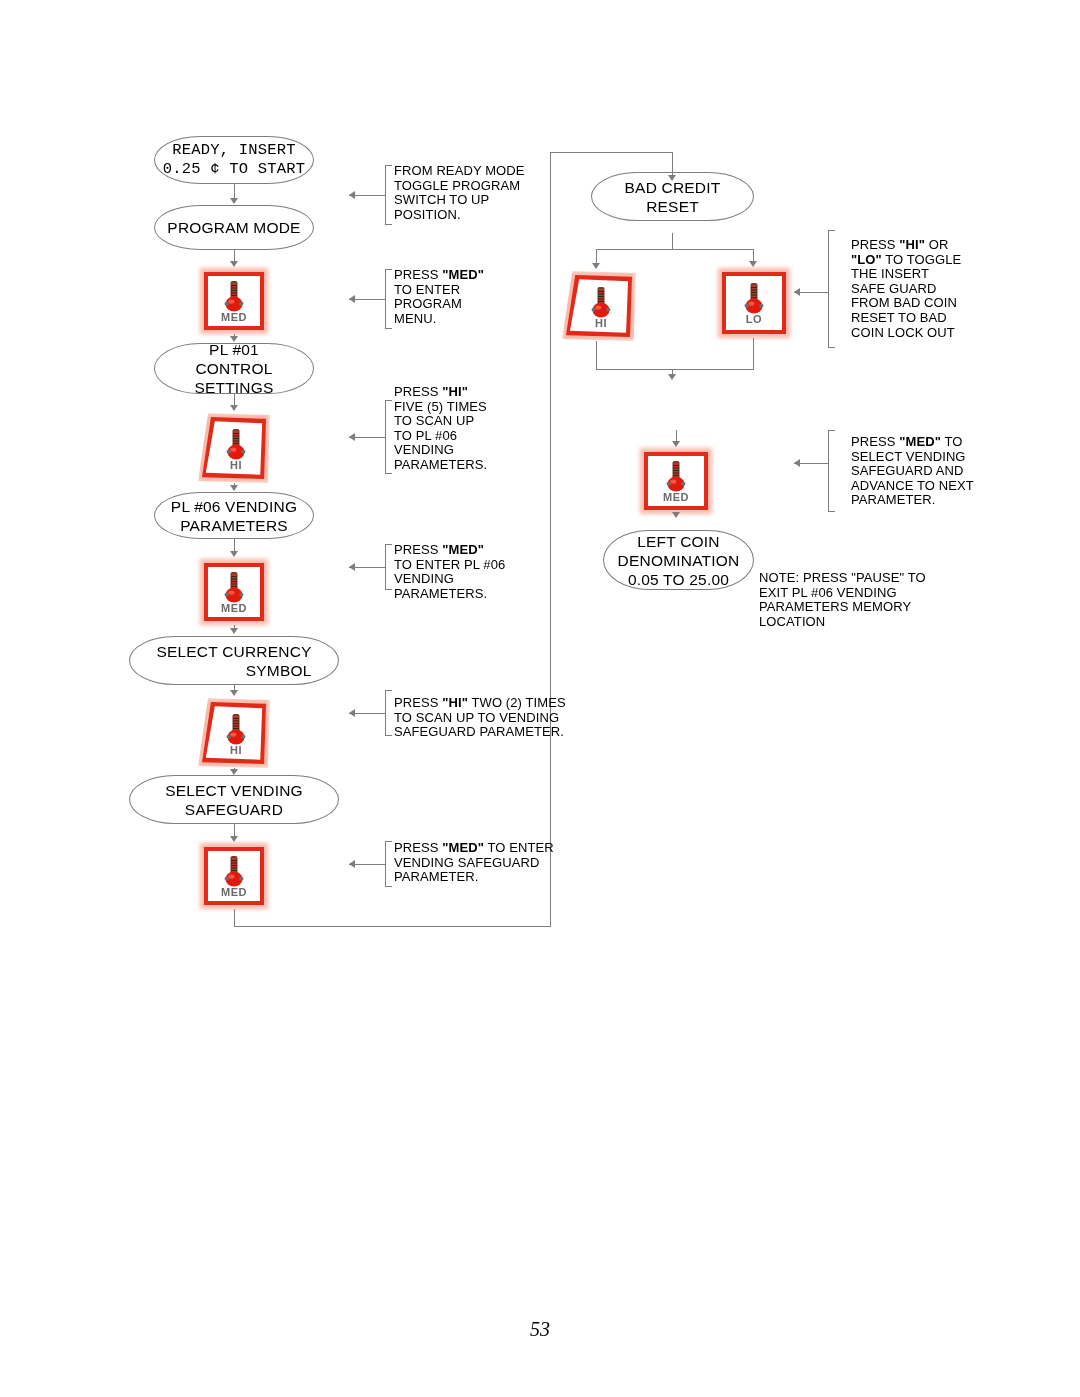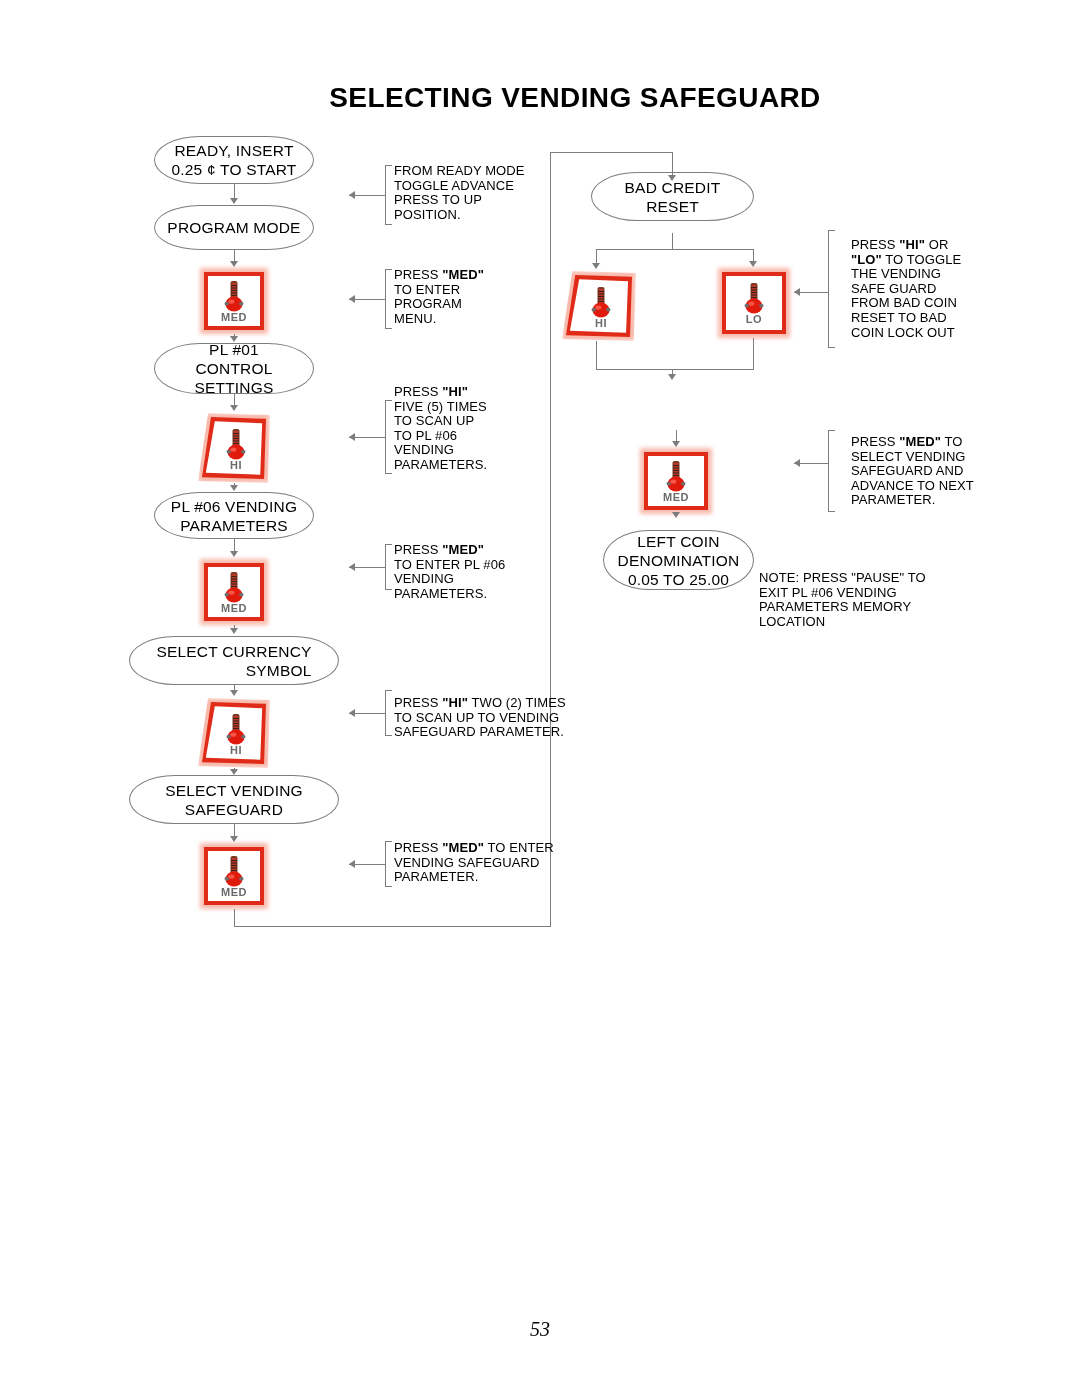--- a/index.html
+++ b/index.html
@@ -59,25 +59,22 @@
   .note b{font-weight:bold;}
   .brk{position:absolute;box-sizing:border-box;
        border-left:1px solid #7d7d7d;border-top:1px solid #7d7d7d;border-bottom:1px solid #7d7d7d;
        width:7px;}
 </style>
 </head>
 <body>
 
 <div class="page">
 
-  <div class="title">
-    <span class="title-inner">SELECTING VENDING SAFEGUARD</span>
-  </div>
-
-  <div class="node" style="left:154px;top:136px;width:160px;height:48px;">
+
+  <div class="node" style="left:154px;top:136px;width:160px;height:48px;font-family:Liberation Mono, monospace;">
     <span style="white-space:pre-line;">READY, INSERT
 0.25 ¢ TO START</span>
   </div>
 
   <div class="node" style="left:154px;top:205px;width:160px;height:45px;">
     <span style="white-space:pre-line;">PROGRAM MODE</span>
   </div>
 
   <div class="node" style="left:154px;top:343px;width:160px;height:51px;">
     <span style="white-space:pre-line;text-align:center;">PL #01
@@ -350,22 +347,22 @@
   <div class="arw" style="left:672px;top:441px;"></div>
 
   <div class="ln lnv" style="left:676px;top:514px;height:2px;"></div>
   <div class="arw" style="left:672px;top:512px;"></div>
 
   <div class="brk" style="left:385px;top:165px;height:60px;"></div>
   <div class="ln lnh" style="left:349px;top:195px;width:36px;"></div>
   <div class="arw-l" style="left:349px;top:191px;"></div>
   <div class="note" style="left:394px;top:164px;width:175px;">
       <div><span>FROM READY MODE</span></div>
-      <div><span>TOGGLE ADVANCE</span></div>
-      <div><span>PRESS TO UP</span></div>
+      <div><span>TOGGLE PROGRAM</span></div>
+      <div><span>SWITCH TO UP</span></div>
       <div><span>POSITION.</span></div>
     </div>
 
   <div class="brk" style="left:385px;top:269px;height:60px;"></div>
   <div class="ln lnh" style="left:349px;top:299px;width:36px;"></div>
   <div class="arw-l" style="left:349px;top:295px;"></div>
   <div class="note" style="left:394px;top:268px;width:175px;">
       <div><span>PRESS </span><b>"MED"</b></div>
       <div><span>TO ENTER</span></div>
       <div><span>PROGRAM</span></div>
@@ -411,21 +408,21 @@
       <div><span>VENDING SAFEGUARD</span></div>
       <div><span>PARAMETER.</span></div>
     </div>
 
   <div class="brk" style="left:828px;top:230px;height:118px;"></div>
   <div class="ln lnh" style="left:794px;top:292px;width:34px;"></div>
   <div class="arw-l" style="left:794px;top:288px;"></div>
   <div class="note" style="left:851px;top:238px;width:175px;">
       <div><span>PRESS </span><b>"HI"</b><span> OR</span></div>
       <div><b>"LO"</b><span> TO TOGGLE</span></div>
-      <div><span>THE VENDING</span></div>
+      <div><span>THE INSERT</span></div>
       <div><span>SAFE GUARD</span></div>
       <div><span>FROM BAD COIN</span></div>
       <div><span>RESET TO BAD</span></div>
       <div><span>COIN LOCK OUT</span></div>
     </div>
 
   <div class="brk" style="left:828px;top:430px;height:82px;"></div>
   <div class="ln lnh" style="left:794px;top:463px;width:34px;"></div>
   <div class="arw-l" style="left:794px;top:459px;"></div>
   <div class="note" style="left:851px;top:435px;width:185px;">

